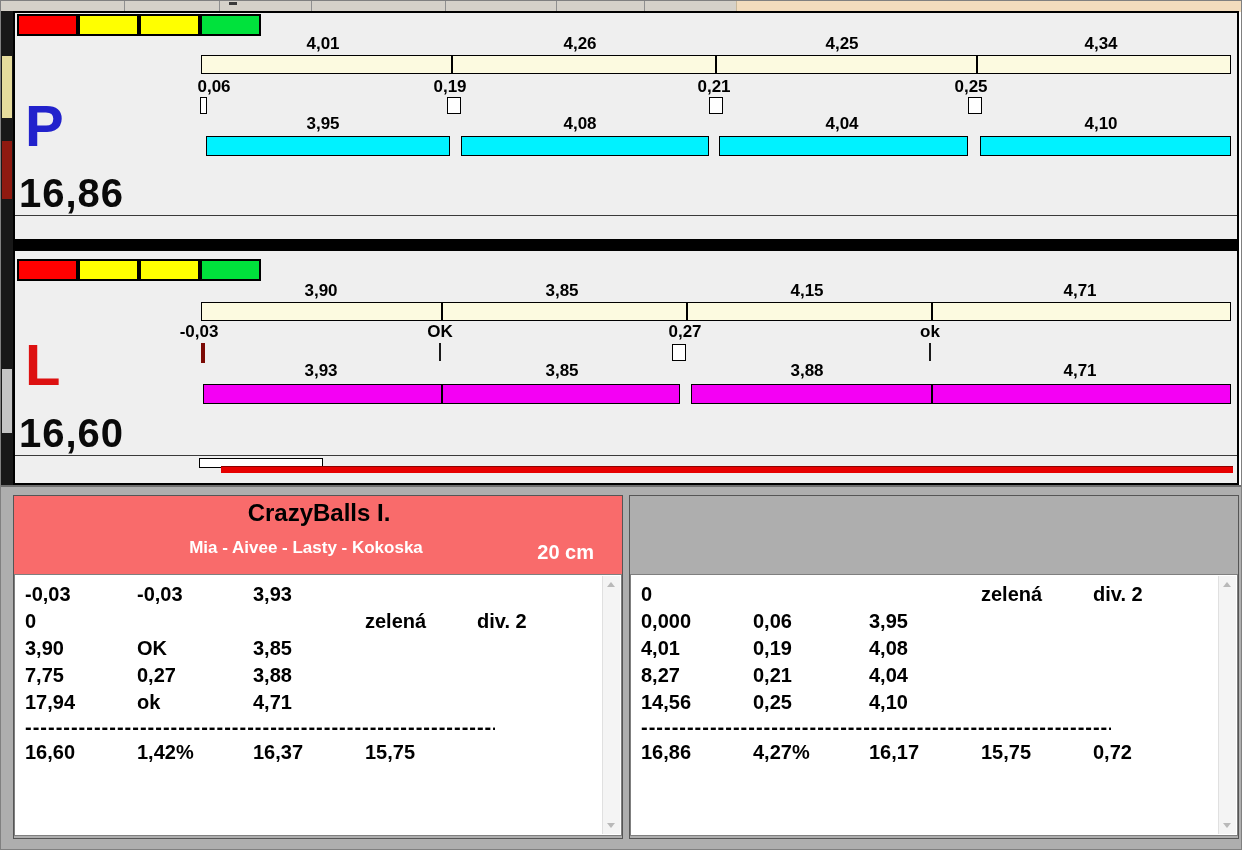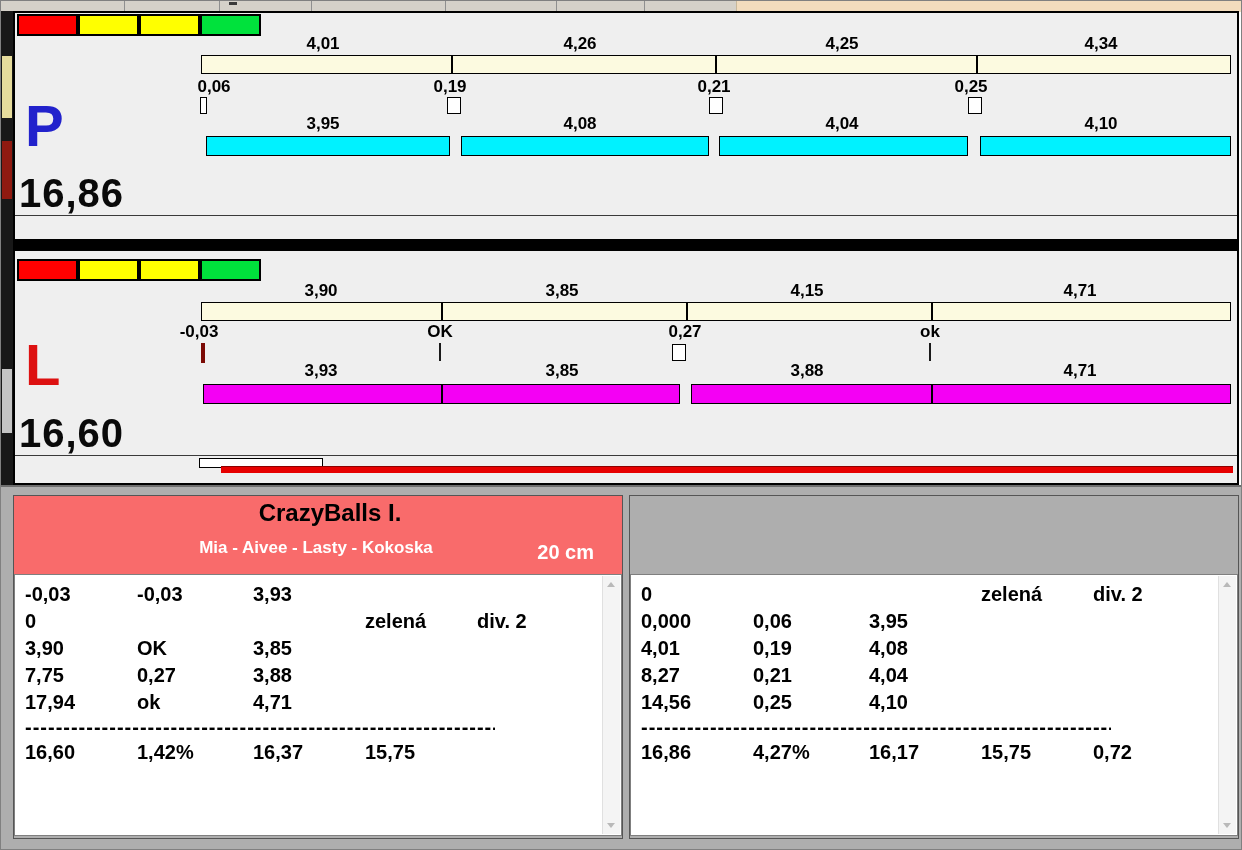--- a/index.html
+++ b/index.html
@@ -32,21 +32,21 @@
   .lane-total{position:absolute;left:4px;font-size:40px;font-weight:bold;color:#0a0a0a;letter-spacing:1px;line-height:44px;}
   .lane-hline{position:absolute;left:0;right:0;height:1px;background:#3a3a3a;}
   .divider-bar{position:absolute;left:12px;width:1226px;height:8px;background:#000;}
   .progress-outline{position:absolute;background:#fff;border:1px solid #000;}
   .progress-red{position:absolute;background:#E60000;border-top:1px solid #8d0000;}
 
   
   .bottom{position:absolute;left:0;top:484px;width:1242px;height:366px;background:#AEAEAE;border-top:2px solid #6e6e6e;box-sizing:border-box;}
   .team{position:absolute;top:8px;width:610px;height:344px;border:1px solid #555;box-sizing:border-box;}
   .team-header{position:absolute;left:0;right:0;top:0;height:78px;}
-  .team-name{position:absolute;top:3px;font-size:24px;font-weight:bold;color:#000;text-align:center;white-space:nowrap;margin-left:11px;}
+  .team-name{position:absolute;top:3px;font-size:24px;font-weight:bold;color:#000;text-align:center;white-space:nowrap;}
   .team-lineup{position:absolute;top:42px;font-size:17px;font-weight:bold;color:#fff;text-align:center;white-space:nowrap;}
   .jump-height{position:absolute;font-size:20px;font-weight:bold;color:#fff;top:45px;white-space:nowrap;}
   .team-data{position:absolute;left:0;right:0;top:78px;bottom:2px;background:#fff;border:1px solid #7f7f7f;overflow:hidden;}
   .drow{position:absolute;left:10px;right:24px;height:26px;font-size:20px;font-weight:bold;color:#000;white-space:nowrap;}
   .drow span{position:absolute;top:0;}
   .c0{left:0;} .c1{left:112px;} .c2{left:228px;} .c3{left:340px;} .c4{left:452px;}
   .dashline{position:absolute;left:10px;width:470px;height:22px;overflow:hidden;font-size:20px;font-weight:bold;letter-spacing:1px;white-space:nowrap;}
   .vscroll{position:absolute;right:1px;top:1px;bottom:1px;width:17px;background:#F4F4F4;border-left:1px solid #e0e0e0;}
   .sbtn{position:absolute;left:0;width:17px;height:17px;background:#F4F4F4;}
   .sbtn.up{top:0;} .sbtn.down{bottom:0;}
@@ -171,21 +171,21 @@
 
     <div class="progress-outline" style="left:184px;top:207px;width:122px;height:8px;"></div>
     <div class="progress-red" style="left:206px;top:215px;right:4px;height:6px;"></div>
   </div>
 
   <div class="bottom">
 
     <div class="team" style="left:12px;">
       <div class="team-header" style="background-color: rgb(249, 107, 107);">
         <div class="team-name" style="left:0;width:610px;">CrazyBalls I.</div>
-        <div class="team-lineup" style="left:14px;width:576px;">Mia - Aivee - Lasty - Kokoska</div>
+        <div class="team-lineup" style="left:4px;width:576px;">Mia - Aivee - Lasty - Kokoska</div>
         <div class="jump-height" style="right:28px;">20 cm</div>
       </div>
       <div class="team-data">
         <div class="drow" style="top:8px;">
           <span class="c0">-0,03</span>
           <span class="c1">-0,03</span>
           <span class="c2">3,93</span>
           <span class="c3"></span>
           <span class="c4"></span>
         </div>

